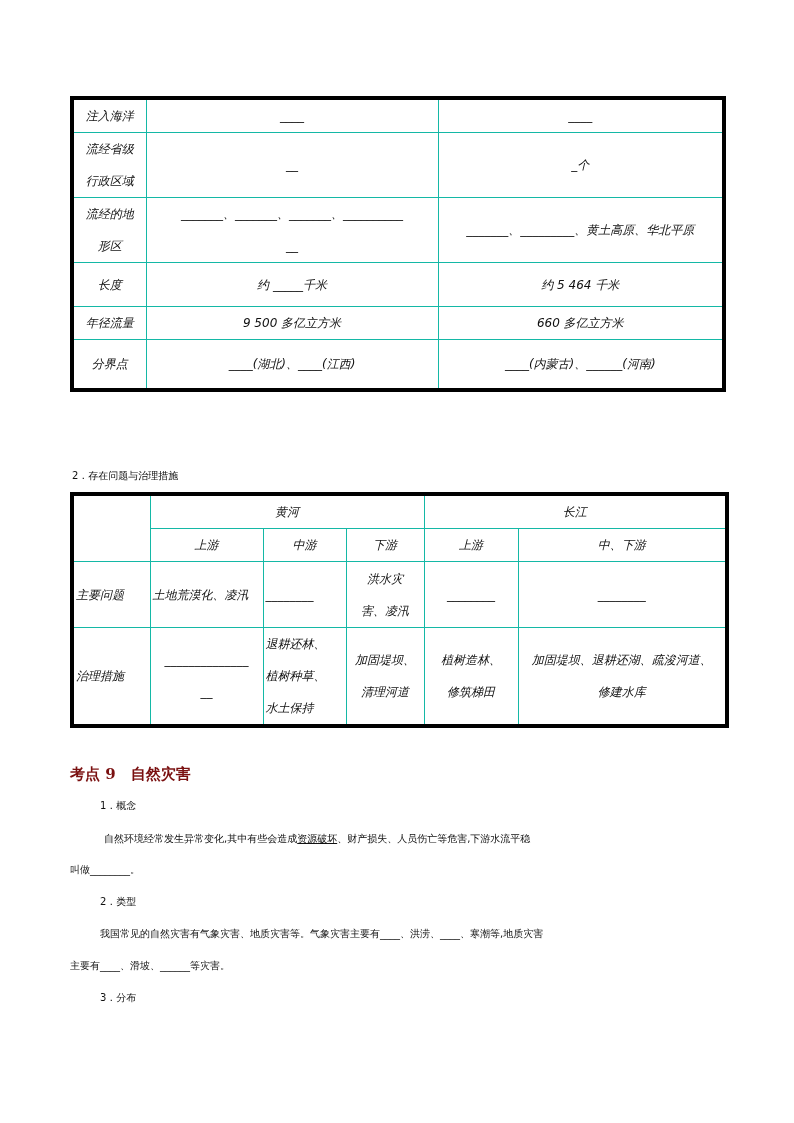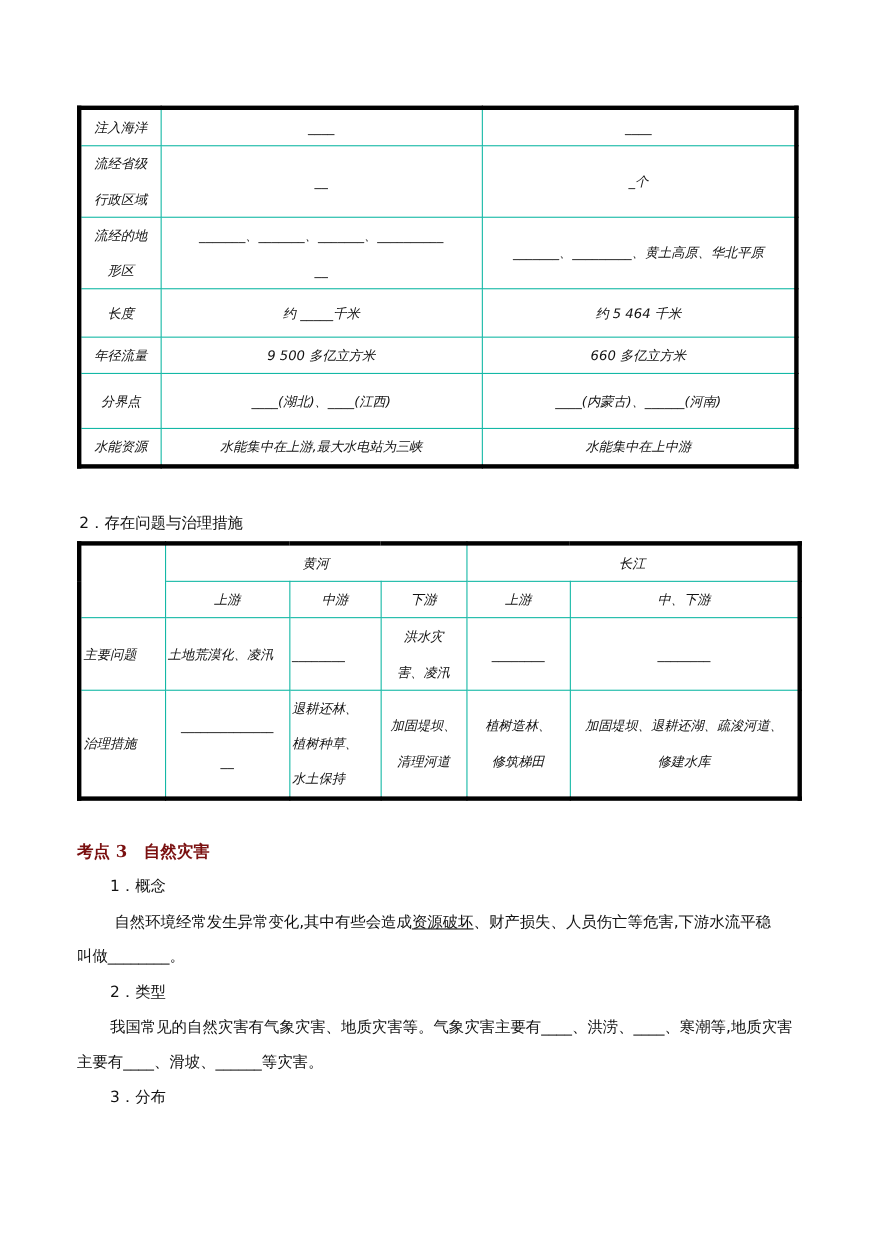--- a/index.html
+++ b/index.html
@@ -7,21 +7,21 @@
     width: 794px; height: 1123px; position: relative; overflow: hidden;
     font-family: "DejaVu Sans", "Liberation Sans", sans-serif;
     color: #111; font-size: 13px;
   }
   table { border-collapse: collapse; position: absolute; table-layout: fixed; }
   td { border: 1px solid #14b8a6; text-align: center; vertical-align: middle; padding: 0 2px; line-height: 32px; font-size: 12px; white-space: nowrap; overflow: hidden; font-style: italic; }
   #t1 { left: 70px; top: 96px; width: 652px; border-top: 4px solid #000; border-left: 4px solid #000; border-right: 4px solid #000; border-bottom: 4px solid #000; }
   #t1 td.lbl { text-align: center; }
   #t2 { left: 70px; top: 492px; width: 655px; border: 4px solid #000; }
   #t2 td { line-height: 32px; }
-  .para { position: absolute; left: 70px; width: 660px; font-size: 14px; line-height: 20px; }
+  .para { position: absolute; left: 70px; width: 660px; font-size: 10px; line-height: 20px; }
   .heading { color: #7a1010; font-weight: bold; font-family: "DejaVu Serif", "Liberation Serif", serif; font-size: 15px; }
   .ul { text-decoration: underline; }
 </style>
 </head>
 <body>
 
 <table id="t1">
   <colgroup>
       <col style="width:74px">
       <col style="width:292px">
@@ -59,25 +59,20 @@
   </tr>
   <tr style="height:33px">
     <td class="lbl">年径流量</td>
     <td>9 500 多亿立方米</td>
     <td>660 多亿立方米</td>
   </tr>
   <tr style="height:50px">
     <td class="lbl">分界点</td>
     <td>____(湖北)、____(江西)</td>
     <td>____(内蒙古)、______(河南)</td>
-  </tr>
-  <tr style="height:33px">
-    <td class="lbl">水能资源</td>
-    <td>水能集中在上游,最大水电站为三峡</td>
-    <td>水能集中在上中游</td>
   </tr>
 </tbody>
   </table>
 
 <div class="para" style="top:466px; left:72px;">2．存在问题与治理措施</div>
 
 <table id="t2">
   <colgroup>
       <col style="width:78px">
       <col style="width:113px">
@@ -130,20 +125,20 @@
           <div>修筑梯田</div>
         </td>
     <td>
           <div>加固堤坝、退耕还湖、疏浚河道、</div>
           <div>修建水库</div>
         </td>
   </tr>
 </tbody>
   </table>
 
-<div class="para heading" style="top:764px;">考点 3　自然灾害</div>
+<div class="para heading" style="top:764px;">考点 9　自然灾害</div>
 <div class="para" style="top:796px; left:100px;">1．概念</div>
 <div class="para" style="top:829px; left:104px; width:640px; white-space:nowrap;"><span>自然环境经常发生异常变化,其中有些会造成</span><span class="ul">资源破坏</span><span>、财产损失、人员伤亡等危害,下游水流平稳</span></div>
 <div class="para" style="top:860px;">叫做________。</div>
 <div class="para" style="top:892px; left:100px;">2．类型</div>
 <div class="para" style="top:924px; left:100px; width:640px; white-space:nowrap;">我国常见的自然灾害有气象灾害、地质灾害等。气象灾害主要有____、洪涝、____、寒潮等,地质灾害</div>
 <div class="para" style="top:956px;">主要有____、滑坡、______等灾害。</div>
 <div class="para" style="top:988px; left:100px;">3．分布</div>
 
 </body></html>

